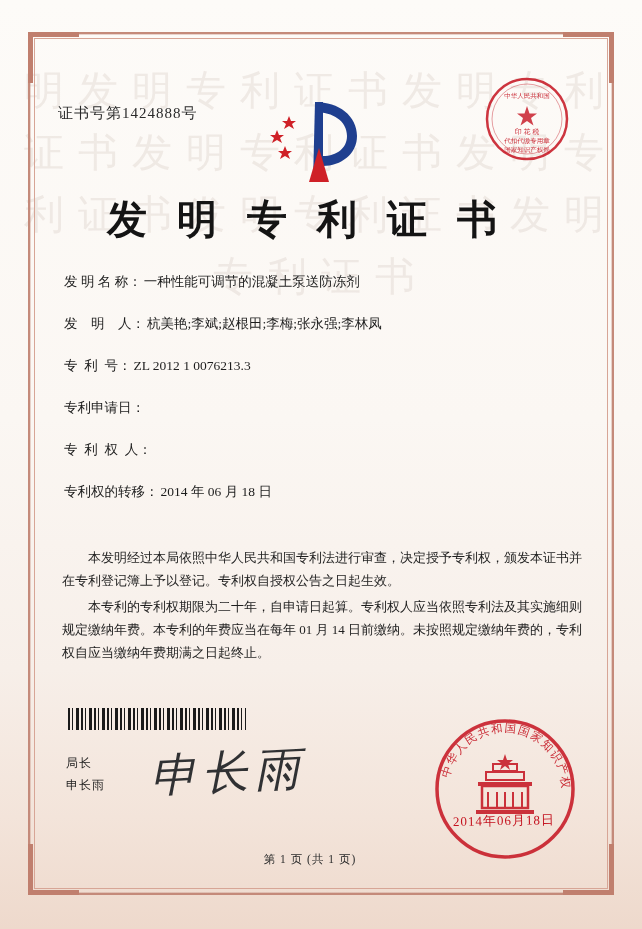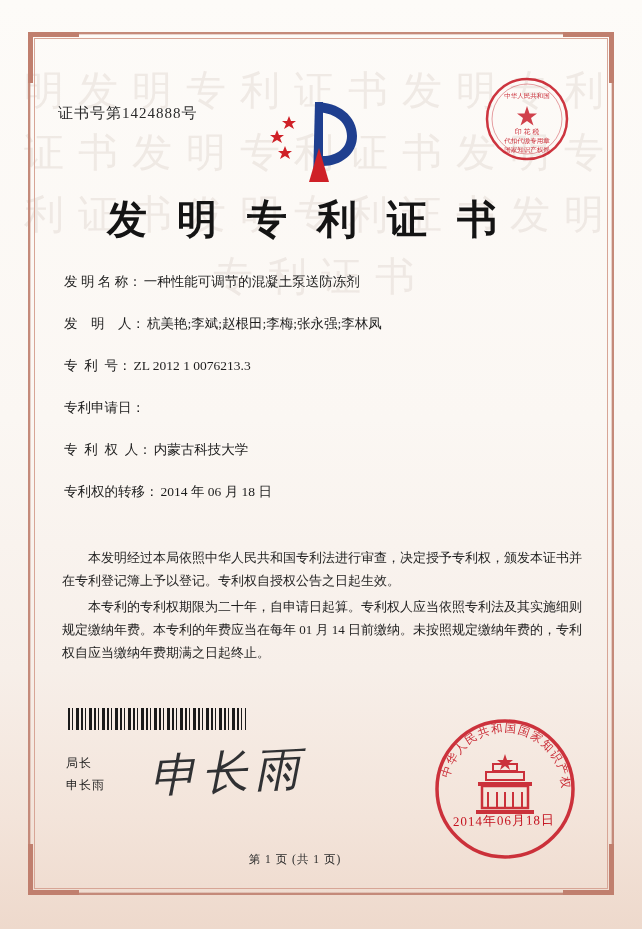--- a/index.html
+++ b/index.html
@@ -211,21 +211,21 @@
     text-align: center;
     font-size: 13px;
     color: #c4121f;
     letter-spacing: 1px;
     transform: rotate(-1deg);
   }
 
   
   .footer {
     position: absolute;
-    left: 0;
+    left: 15px;
     top: 852px;
     width: 526px;
     text-align: center;
     font-size: 11.5px;
     color: #2b2b2b;
     letter-spacing: 1px;
     padding-left: 32px;
   }
 </style>
 </head>
@@ -282,21 +282,20 @@
     </div>
     <div class="field-row">
       <span class="field-label">专  利  号：</span>
       <span class="field-value">ZL 2012 1 0076213.3</span>
     </div>
     <div class="field-row">
       <span class="field-label">专利申请日：</span>
     </div>
     <div class="field-row">
       <span class="field-label">专  利  权  人：</span>
-      <span class="field-value">内蒙古科技大学</span>
     </div>
     <div class="field-row">
       <span class="field-label">专利权的转移：</span>
       <span class="field-value">2014 年 06 月 18 日</span>
     </div>
   </div>
 
   <div class="body-text">
     <p>本发明经过本局依照中华人民共和国专利法进行审查，决定授予专利权，颁发本证书并在专利登记簿上予以登记。专利权自授权公告之日起生效。</p>
     <p>本专利的专利权期限为二十年，自申请日起算。专利权人应当依照专利法及其实施细则规定缴纳年费。本专利的年费应当在每年 01 月 14 日前缴纳。未按照规定缴纳年费的，专利权自应当缴纳年费期满之日起终止。</p>

